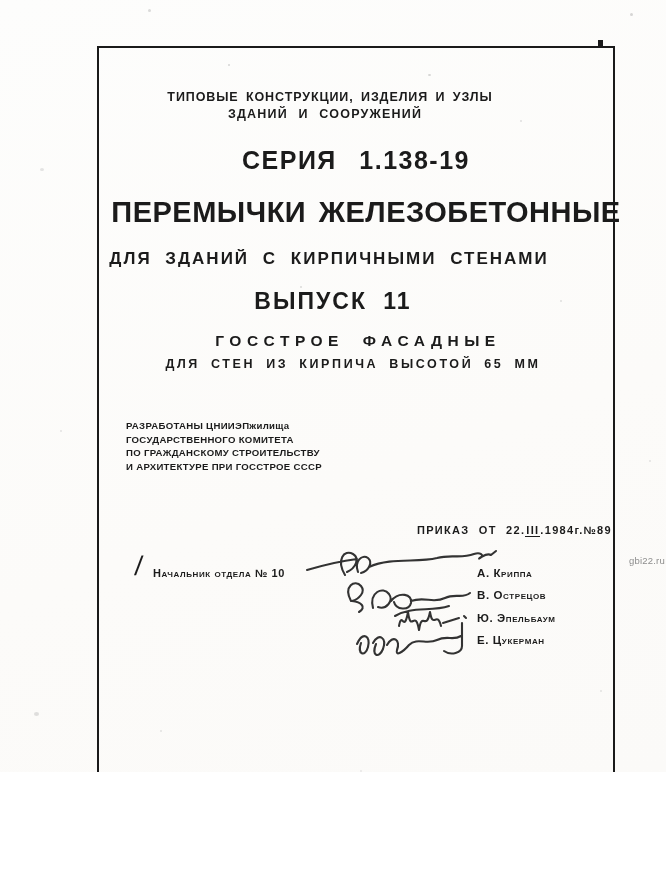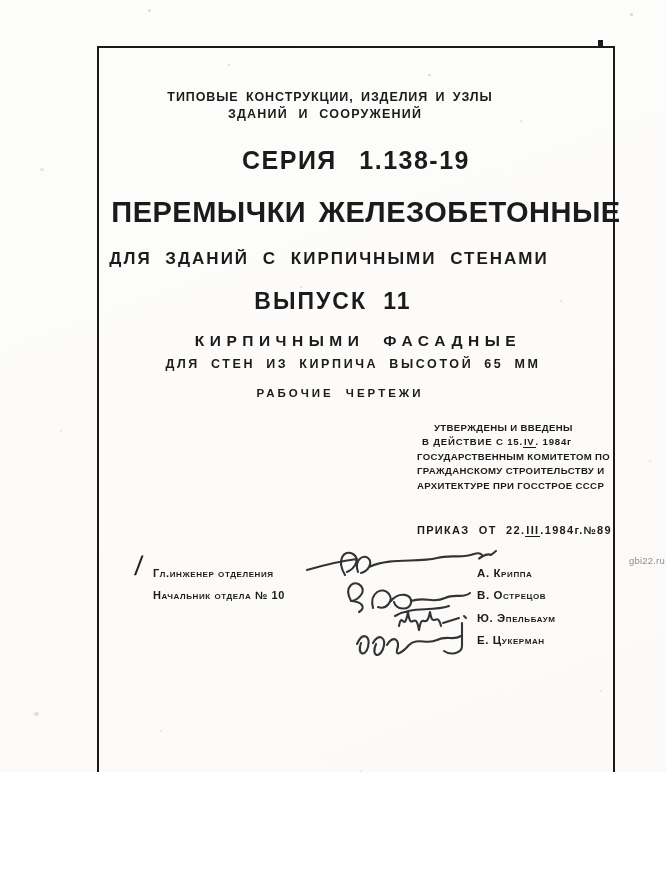--- a/index.html
+++ b/index.html
@@ -70,39 +70,36 @@
 
   <div class="frame">
 
     <div class="line hdr1">ТИПОВЫЕ КОНСТРУКЦИИ, ИЗДЕЛИЯ И УЗЛЫ</div>
     <div class="line hdr2">ЗДАНИЙ И СООРУЖЕНИЙ</div>
 
     <div class="line series">СЕРИЯ 1.138-19</div>
     <div class="line title">ПЕРЕМЫЧКИ ЖЕЛЕЗОБЕТОННЫЕ</div>
     <div class="line subtitle">ДЛЯ ЗДАНИЙ С КИРПИЧНЫМИ СТЕНАМИ</div>
     <div class="line issue">ВЫПУСК 11</div>
-    <div class="line sect-title">КИРПИЧНЫМИ ФАСАДНЫЕ</div>
+    <div class="line sect-title">ГОССТРОЕ ФАСАДНЫЕ</div>
     <div class="line sect-sub">ДЛЯ СТЕН ИЗ КИРПИЧА ВЫСОТОЙ 65 ММ</div>
-    <div class="line doctype">РАБОЧИЕ ЧЕРТЕЖИ</div>
 
+    <div class="developed">
+      <div>РАЗРАБОТАНЫ ЦНИИЭПжилища</div>
+      <div>ГОСУДАРСТВЕННОГО КОМИТЕТА</div>
+      <div>ПО ГРАЖДАНСКОМУ СТРОИТЕЛЬСТВУ</div>
+      <div>И АРХИТЕКТУРЕ ПРИ ГОССТРОЕ СССР</div>
+    </div>
 
-    <div class="approved">
-      <div class="ind1">УТВЕРЖДЕНЫ И ВВЕДЕНЫ</div>
-      <div class="ind2"><span>В ДЕЙСТВИЕ С 15.</span><span class="roman">IV</span><span>. 1984г</span></div>
-      <div>ГОСУДАРСТВЕННЫМ КОМИТЕТОМ ПО</div>
-      <div>ГРАЖДАНСКОМУ СТРОИТЕЛЬСТВУ И</div>
-      <div>АРХИТЕКТУРЕ ПРИ ГОССТРОЕ СССР</div>
-    </div>
 
     <div class="order"><span>ПРИКАЗ ОТ 22.</span><span class="roman">III</span><span>.1984г.№89</span></div>
 
     <div class="sig-bracket">/</div>
 
     <div class="sig-roles">
-      <div>Гл.инженер отделения</div>
       <div>Начальник отдела № 10</div>
     </div>
 
     <div class="sig-names">
       <div>А. Криппа</div>
       <div>В. Острецов</div>
       <div>Ю. Эпельбаум</div>
       <div>Е. Цукерман</div>
     </div>
 

